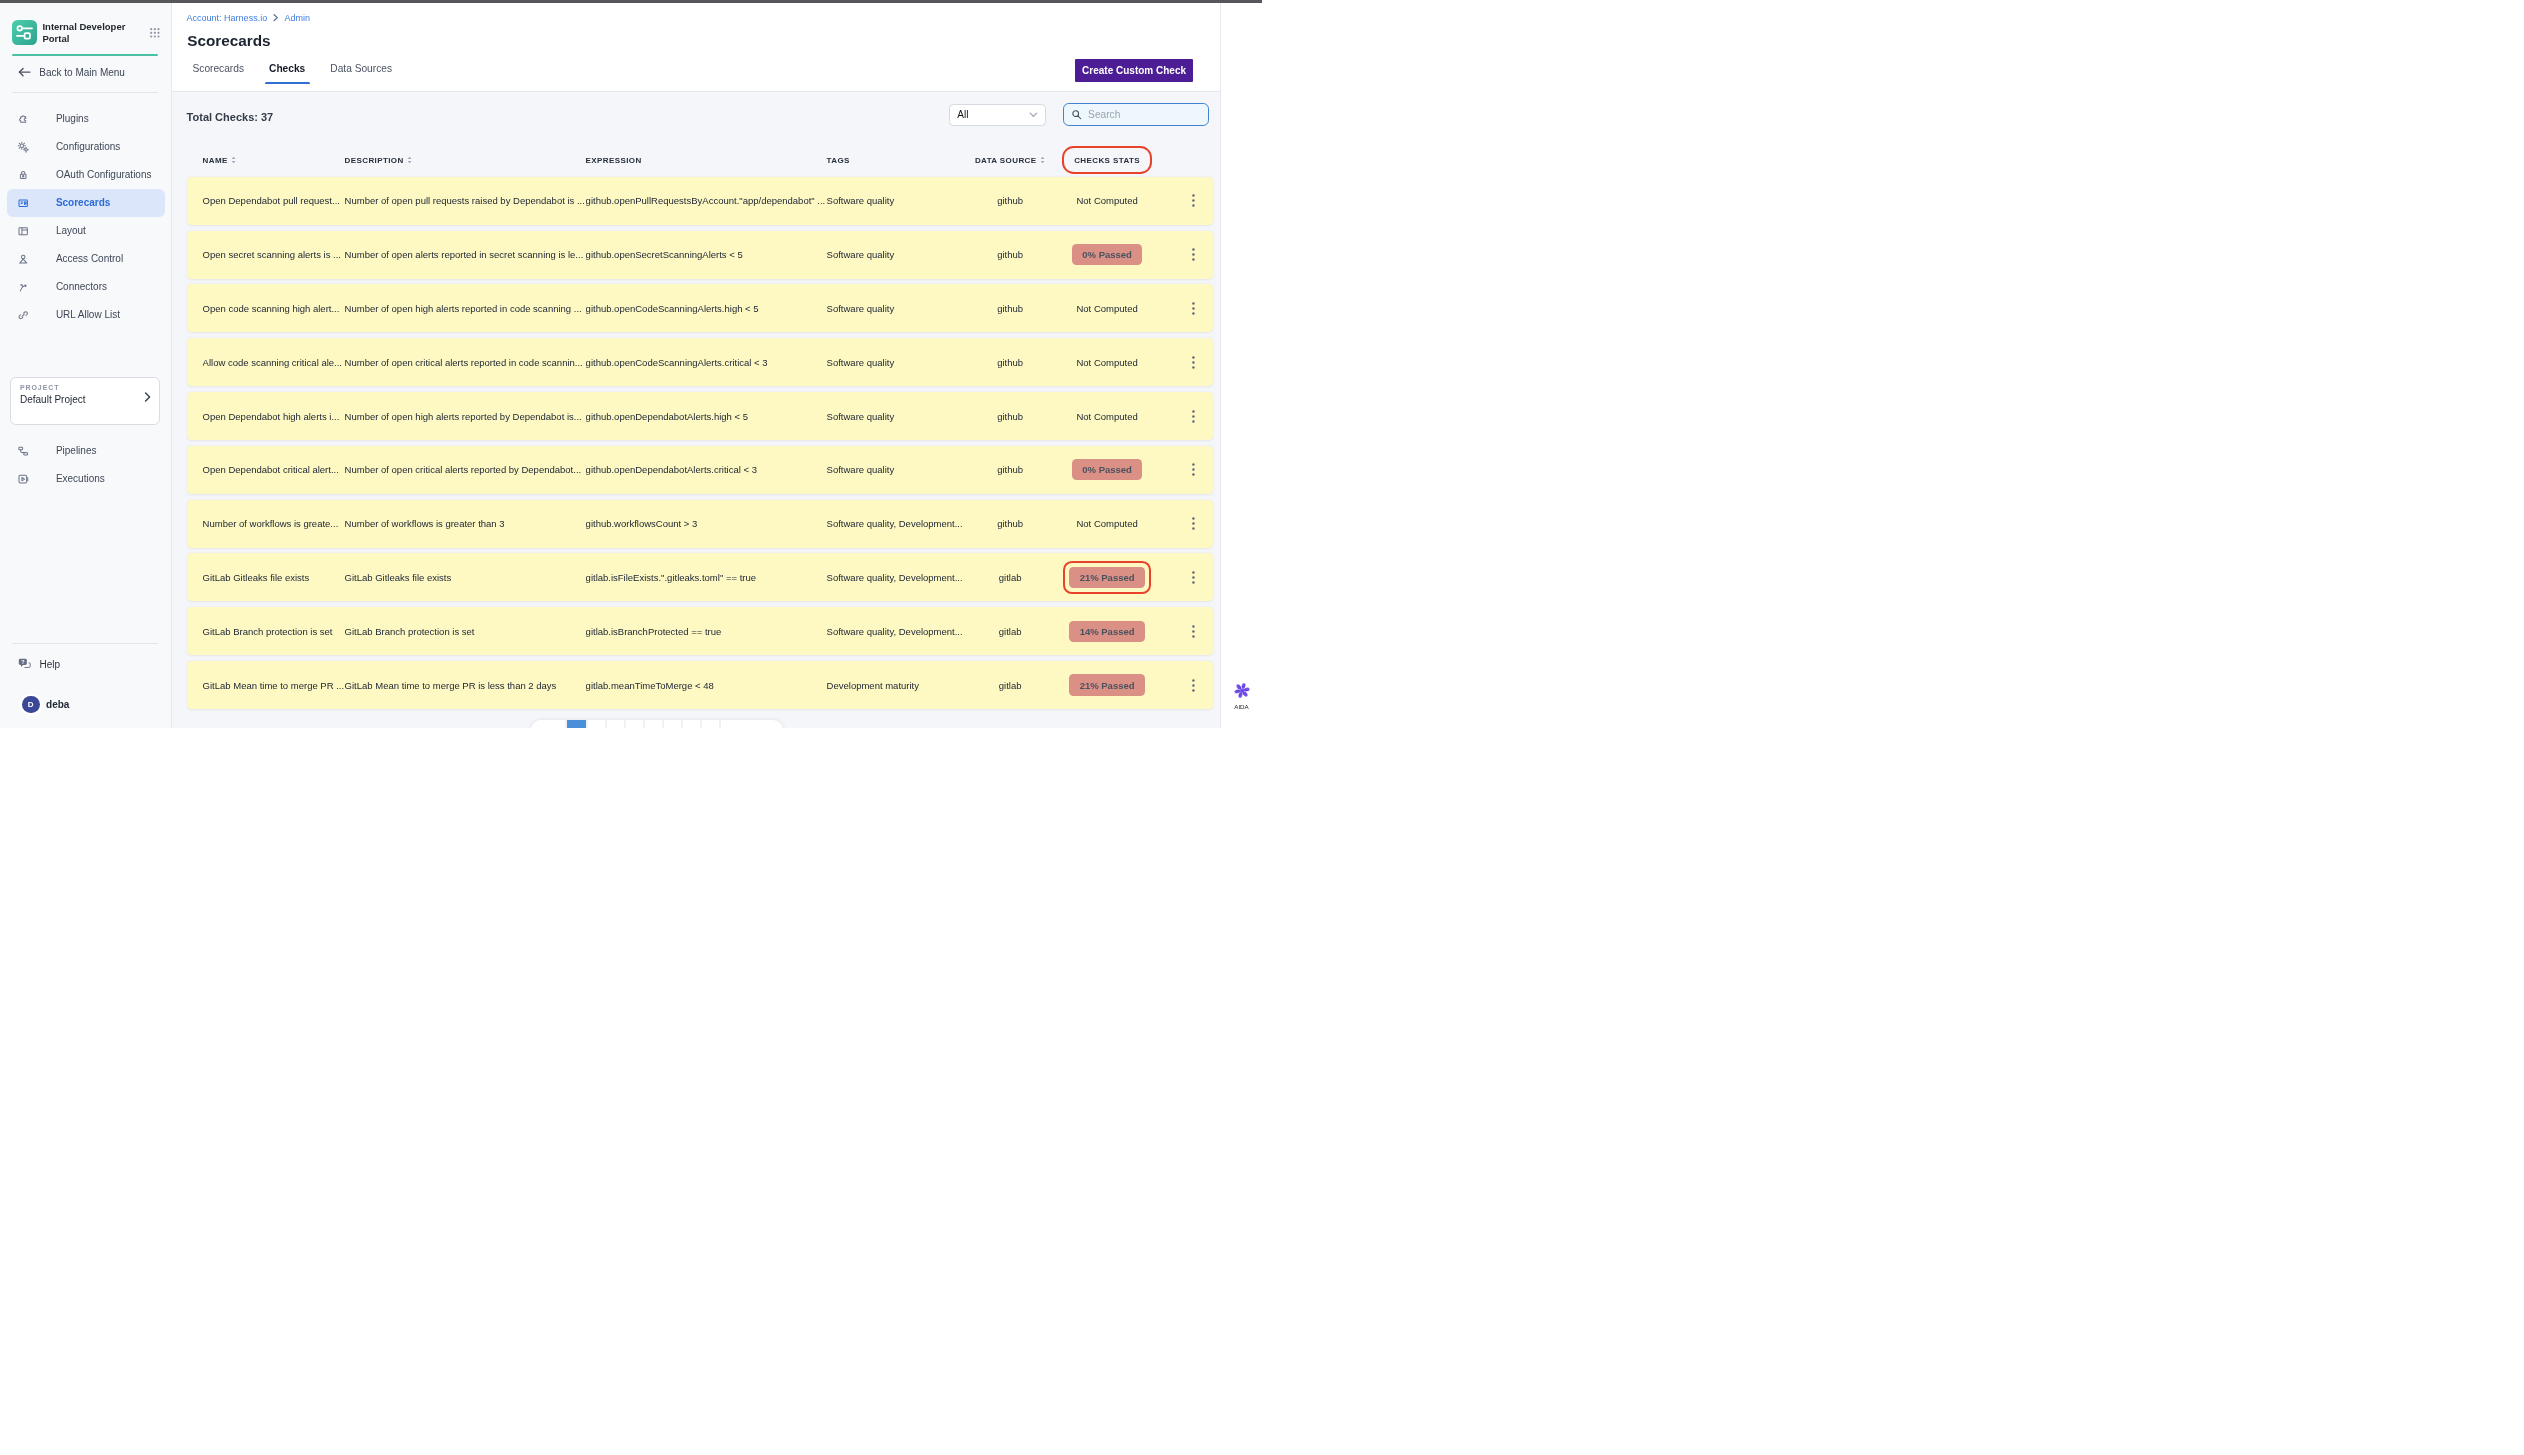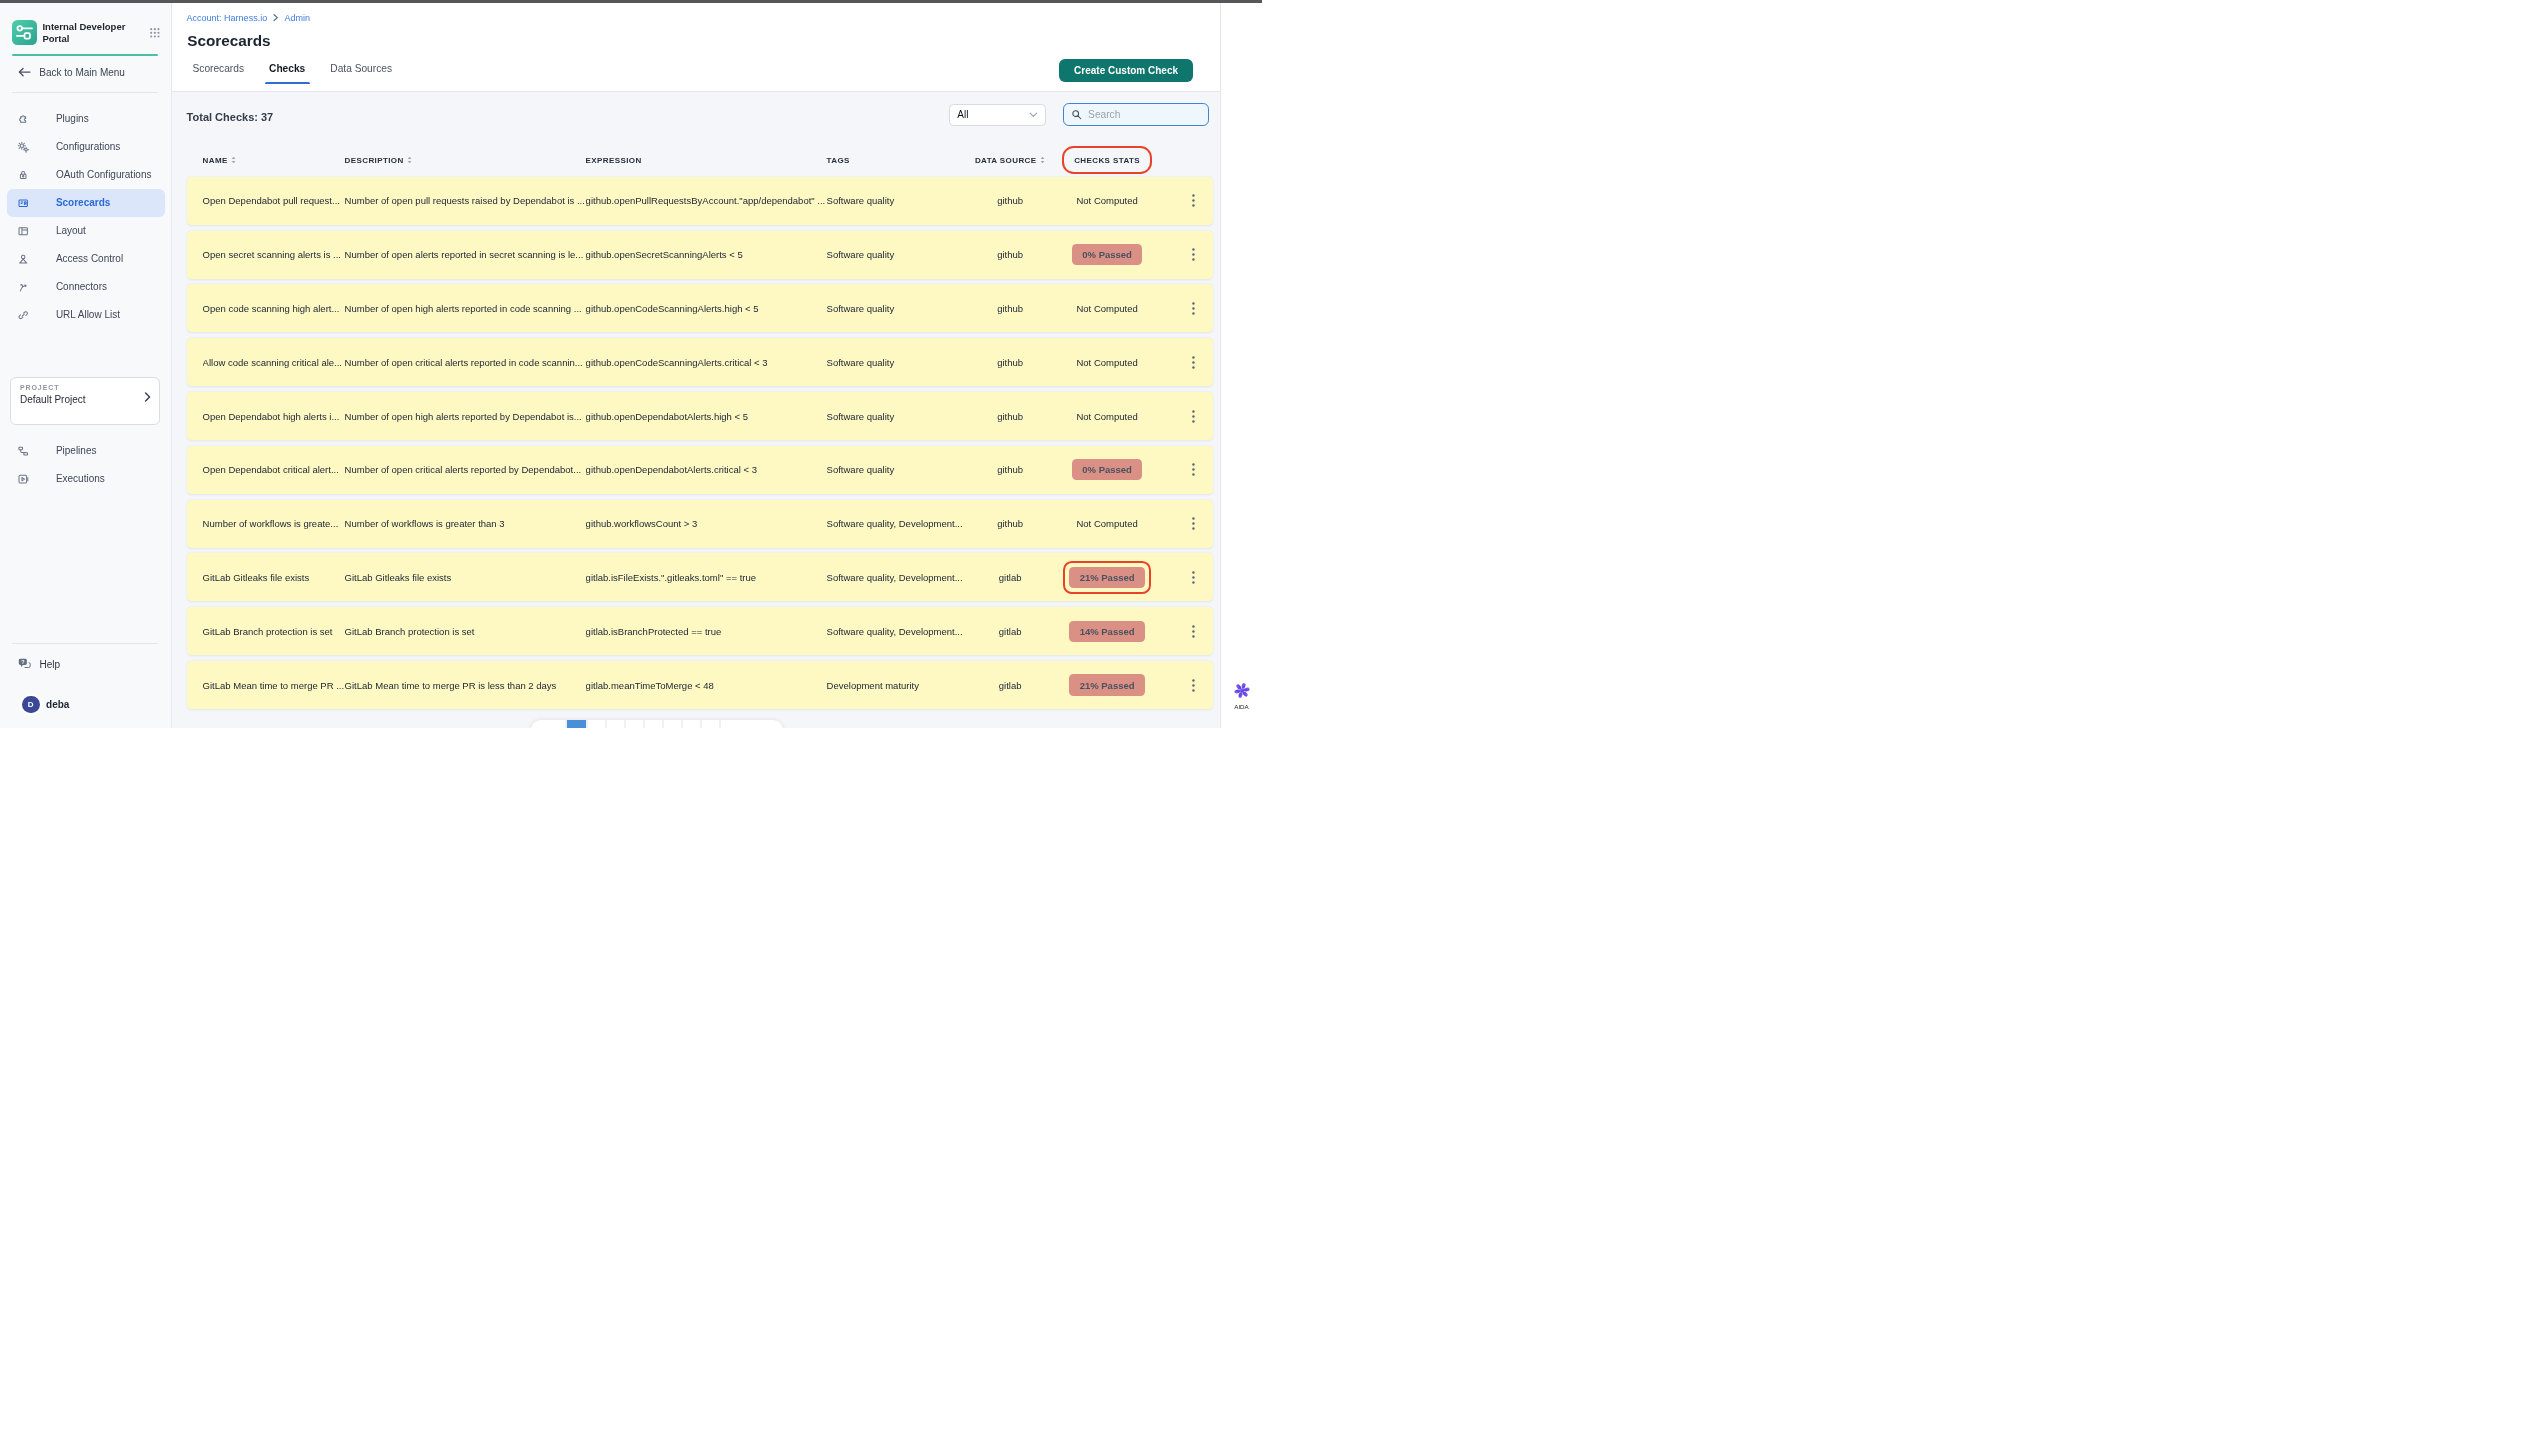--- a/index.html
+++ b/index.html
@@ -37,21 +37,21 @@
   
   .main { position:absolute; left:172px; top:2.9px; width:1048px; height:725px; background:#f4f6f9; }
   .main-header { position:absolute; left:0; top:0; width:100%; height:89px; background:#fff; border-bottom:0.7px solid #e4e7eb; }
   .breadcrumb { position:absolute; left:14.6px; top:10.2px; display:flex; align-items:center; gap:5.8px; font-size:9px; }
   .crumb { color:#3f7de0; cursor:pointer; }
   .page-title { position:absolute; left:15.3px; top:29px; font-size:15.3px; font-weight:bold; color:#1c2430; }
   .tabs { position:absolute; left:20.5px; top:60px; display:flex; gap:25px; }
   .tab { position:relative; font-size:10.2px; color:#4a5363; padding-bottom:10.2px; cursor:pointer; }
   .tab.active { color:#141b26; font-weight:bold; }
   .tab.active::after { content:""; position:absolute; left:-4.4px; right:-4.4px; bottom:0; height:2.2px; background:#2e70d2; border-radius:1.5px 1.5px 0 0; }
-  .create-btn { position:absolute; right:27px; top:56px; height:23.4px; padding:0 15px; background:#0f766e; color:#fff; font-size:10px; font-weight:bold; border:none; border-radius:6px; cursor:pointer; font-family:inherit; }
+  .create-btn { position:absolute; right:27px; top:56px; height:23.4px; padding:0 7px; background:#4c1d95; color:#fff; font-size:10px; font-weight:bold; border:none; border-radius:1px; cursor:pointer; font-family:inherit; }
 
   .toolbar-total { position:absolute; left:14.6px; top:108px; font-size:11px; font-weight:600; color:#343c49; }
   .filter-select { position:absolute; left:777px; top:101px; width:97px; height:22px; background:#fff; border:0.7px solid #d6dae1; border-radius:4.4px; display:flex; align-items:center; padding:0 7.3px; font-size:10px; color:#10151c; cursor:pointer; }
   .filter-select .chev { margin-left:auto; }
   .search-box { position:absolute; left:891px; top:100px; width:146px; height:23.4px; background:#eef7fb; border:1.1px solid #3f83d2; border-radius:5.8px; display:flex; align-items:center; gap:5.8px; padding:0 7.3px; }
   .search-box input { border:none; outline:none; background:transparent; font-size:10.2px; color:#1f2733; width:102px; font-family:inherit; }
   .search-box input::placeholder { color:#9aa3b0; }
 
   .grid-cols { display:grid; grid-template-columns:142px 241px 241px 145px 77px 117px 1fr; align-items:center; }
   .thead { position:absolute; left:14.6px; top:143px; width:1026px; height:29px; padding:0 13px 0 16px; }

